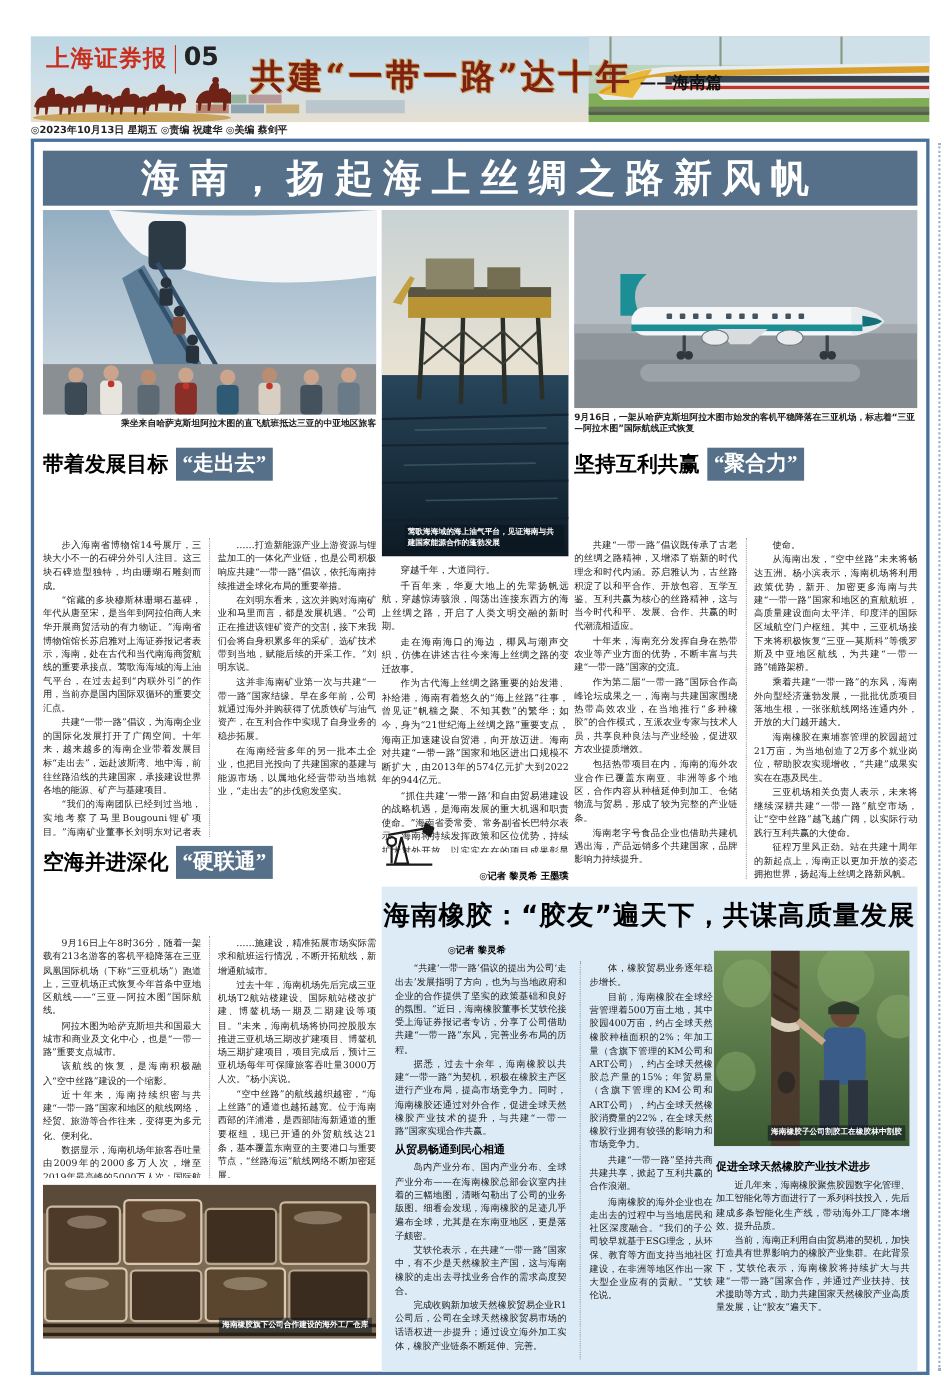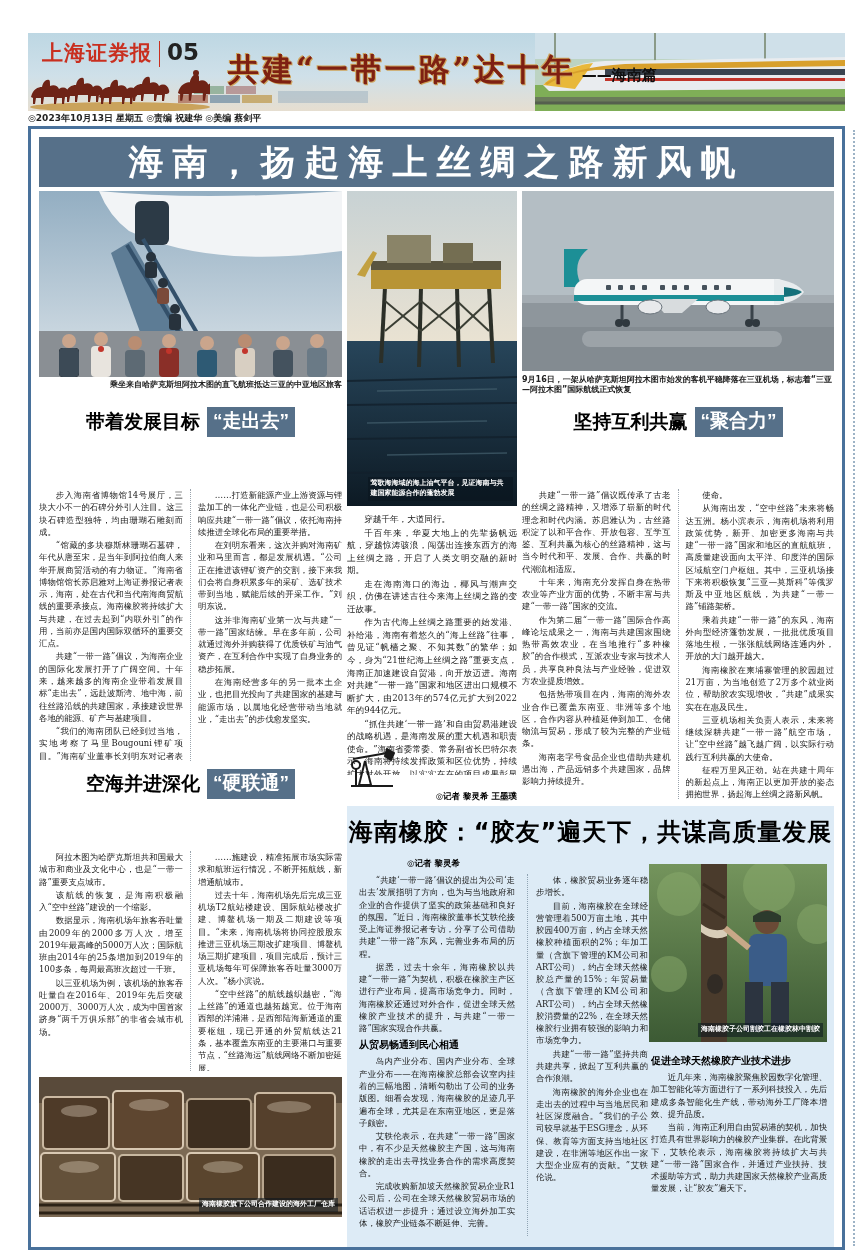--- a/index.html
+++ b/index.html
@@ -33,22 +33,22 @@
   
   .ph{position:absolute;overflow:hidden;background:#ccd;}
   .ph svg{display:block;}
   .cap{font-size:8px;font-weight:bold;color:#222;font-family:"DejaVu Sans",sans-serif;line-height:1.3;}
   .cap-left{position:absolute;left:8px;top:251px;width:303px;text-align:right;}
   .cap-right{position:absolute;left:491px;top:246px;width:312px;text-align:left;}
   .overlay-cap{position:absolute;right:4px;bottom:5px;background:rgba(10,20,30,.55);color:#fff;
      font-size:7px;font-weight:bold;padding:2px 3px;line-height:1.4;max-width:82%;
      font-family:"DejaVu Sans",sans-serif;}
   
-  .sec-head{position:absolute;display:flex;justify-content:center;align-items:center;gap:7px;
-     font-family:Liberation Sans, sans-serif;font-weight:bold;}
+  .sec-head{position:absolute;display:flex;justify-content:flex-start;align-items:center;gap:7px;
+     font-family:Liberation Serif, serif;font-weight:bold;}
   .sec-head .pre{font-size:19px;color:#000;}
   .sec-head .box{background:#567089;color:#fff;font-size:19px;padding:1px 6px 3px;}
   .cols{position:absolute;display:flex;}
   .col{flex:1;overflow:hidden;margin-top:48px;}
   .col + .col{border-left:1px dotted #9aa4ad;margin-left:7px;padding-left:7px;}
   .para{margin:0 0 1px;text-indent:2em;font-size:8.4px;line-height:1.46;text-align:justify;color:#1a1a1a;}
   .byline{font-size:8.5px;font-weight:bold;font-family:"DejaVu Sans",sans-serif;color:#000;}
   .center-col{position:absolute;left:316px;top:384px;width:170px;height:262px;overflow:hidden;}
   .center-col .para{font-size:8.6px;}
   .pump{position:absolute;left:320px;top:606px;}
@@ -273,21 +273,21 @@
     </div>
     <div class="cap cap-right">9月16日，一架从哈萨克斯坦阿拉木图市始发的客机平稳降落在三亚机场，标志着“三亚—阿拉木图”国际航线正式恢复</div>
 
     <div class="sec-head" style="left:8px;top:278px;width:303px;">
       <span class="pre">带着发展目标</span>
       <span class="box">“走出去”</span>
     </div>
     <div class="cols" style="left:8px;top:312px;width:303px;height:320px;">
       <div class="col">
           <p class="para">步入海南省博物馆14号展厅，三块大小不一的石碑分外引人注目。这三块石碑造型独特，均由珊瑚石雕刻而成。</p>
-          <p class="para">“馆藏的多块穆斯林珊瑚石墓碑，年代从唐至宋，是当年到阿拉伯商人来华开展商贸活动的有力物证。”海南省博物馆馆长苏启雅对上海证券报记者表示，海南，处在古代和当代南海商贸航线的重要承接点。海南橡胶将持续扩大与共建，在过去起到“内联外引”的作用，当前亦是国内国际双循环的重要交汇点。</p>
+          <p class="para">“馆藏的多块穆斯林珊瑚石墓碑，年代从唐至宋，是当年到阿拉伯商人来华开展商贸活动的有力物证。”海南省博物馆馆长苏启雅对上海证券报记者表示，海南，处在古代和当代南海商贸航线的重要承接点。莺歌海海域的海上油气平台，在过去起到“内联外引”的作用，当前亦是国内国际双循环的重要交汇点。</p>
           <p class="para">共建“一带一路”倡议，为海南企业的国际化发展打开了广阔空间。十年来，越来越多的海南企业带着发展目标“走出去”，远赴波斯湾、地中海，前往丝路沿线的共建国家，承接建设世界各地的能源、矿产与基建项目。</p>
           <p class="para">“我们的海南团队已经到过当地，实地考察了马里Bougouni锂矿项目。”海南矿业董事长刘明东对记者表示。今年初，公司宣布，拟以约1.18亿美元获得多家持有马里Bougouni锂矿资产，该项目锂精矿设计年产能逐步落地。</p>
         </div>
       <div class="col">
           <p class="para">……打造新能源产业上游资源与锂盐加工的一体化产业链，也是公司积极响应共建“一带一路”倡议，依托海南持续推进全球化布局的重要举措。</p>
           <p class="para">在刘明东看来，这次并购对海南矿业和马里而言，都是发展机遇。“公司正在推进该锂矿资产的交割，接下来我们会将自身积累多年的采矿、选矿技术带到当地，赋能后续的开采工作。”刘明东说。</p>
           <p class="para">这并非海南矿业第一次与共建“一带一路”国家结缘。早在多年前，公司就通过海外并购获得了优质铁矿与油气资产，在互利合作中实现了自身业务的稳步拓展。</p>
           <p class="para">在海南经营多年的另一批本土企业，也把目光投向了共建国家的基建与能源市场，以属地化经营带动当地就业，“走出去”的步伐愈发坚实。</p>
         </div>
     </div>
@@ -334,22 +334,24 @@
       </svg>
     </div>
     <div class="center-byline byline">◎记者 黎灵希 王墨璞</div>
 
     <div class="sec-head" style="left:8px;top:640px;width:303px;">
       <span class="pre">空海并进深化</span>
       <span class="box">“硬联通”</span>
     </div>
     <div class="cols" style="left:8px;top:674px;width:303px;height:268px;">
       <div class="col">
+          <p class="para">9月16日上午8时36分，随着一架载有213名游客的客机平稳降落在三亚凤凰国际机场（下称“三亚机场”）跑道上，三亚机场正式恢复今年首条中亚地区航线——“三亚—阿拉木图”国际航线。</p>
           <p class="para">阿拉木图为哈萨克斯坦共和国最大城市和商业及文化中心，也是“一带一路”重要支点城市。</p>
           <p class="para">该航线的恢复，是海南积极融入“空中丝路”建设的一个缩影。</p>
+          <p class="para">近十年来，海南持续织密与共建“一带一路”国家和地区的航线网络，经贸、旅游等合作往来，变得更为多元化、便利化。</p>
           <p class="para">数据显示，海南机场年旅客吞吐量由2009年的2000多万人次，增至2019年最高峰的5000万人次；国际航班由2014年的25条增加到2019年的100多条，每周最高班次超过一千班。</p>
           <p class="para">以三亚机场为例，该机场的旅客吞吐量自在2016年、2019年先后突破2000万、3000万人次，成为中国首家跻身“两千万俱乐部”的非省会城市机场。</p>
         </div>
       <div class="col">
           <p class="para">……施建设，精准拓展市场实际需求和航班运行情况，不断开拓航线，新增通航城市。</p>
           <p class="para">过去十年，海南机场先后完成三亚机场T2航站楼建设、国际航站楼改扩建、博鳌机场一期及二期建设等项目。“未来，海南机场将协同控股股东推进三亚机场三期改扩建项目、博鳌机场三期扩建项目，项目完成后，预计三亚机场每年可保障旅客吞吐量3000万人次。”杨小滨说。</p>
           <p class="para">“空中丝路”的航线越织越密，“海上丝路”的通道也越拓越宽。位于海南西部的洋浦港，是西部陆海新通道的重要枢纽，现已开通的外贸航线达21条，基本覆盖东南亚的主要港口与重要节点，“丝路海运”航线网络不断加密延展。</p>
           <p class="para">基础设施“硬联通”持续深化，产生的带动效应惠及本地及周边。洋浦港区国际集装箱吞吐量连年攀升，对外贸易规模由2013年的574亿元扩大到2022年的944亿元，年均增长5.7%。</p>
         </div>
     </div>

